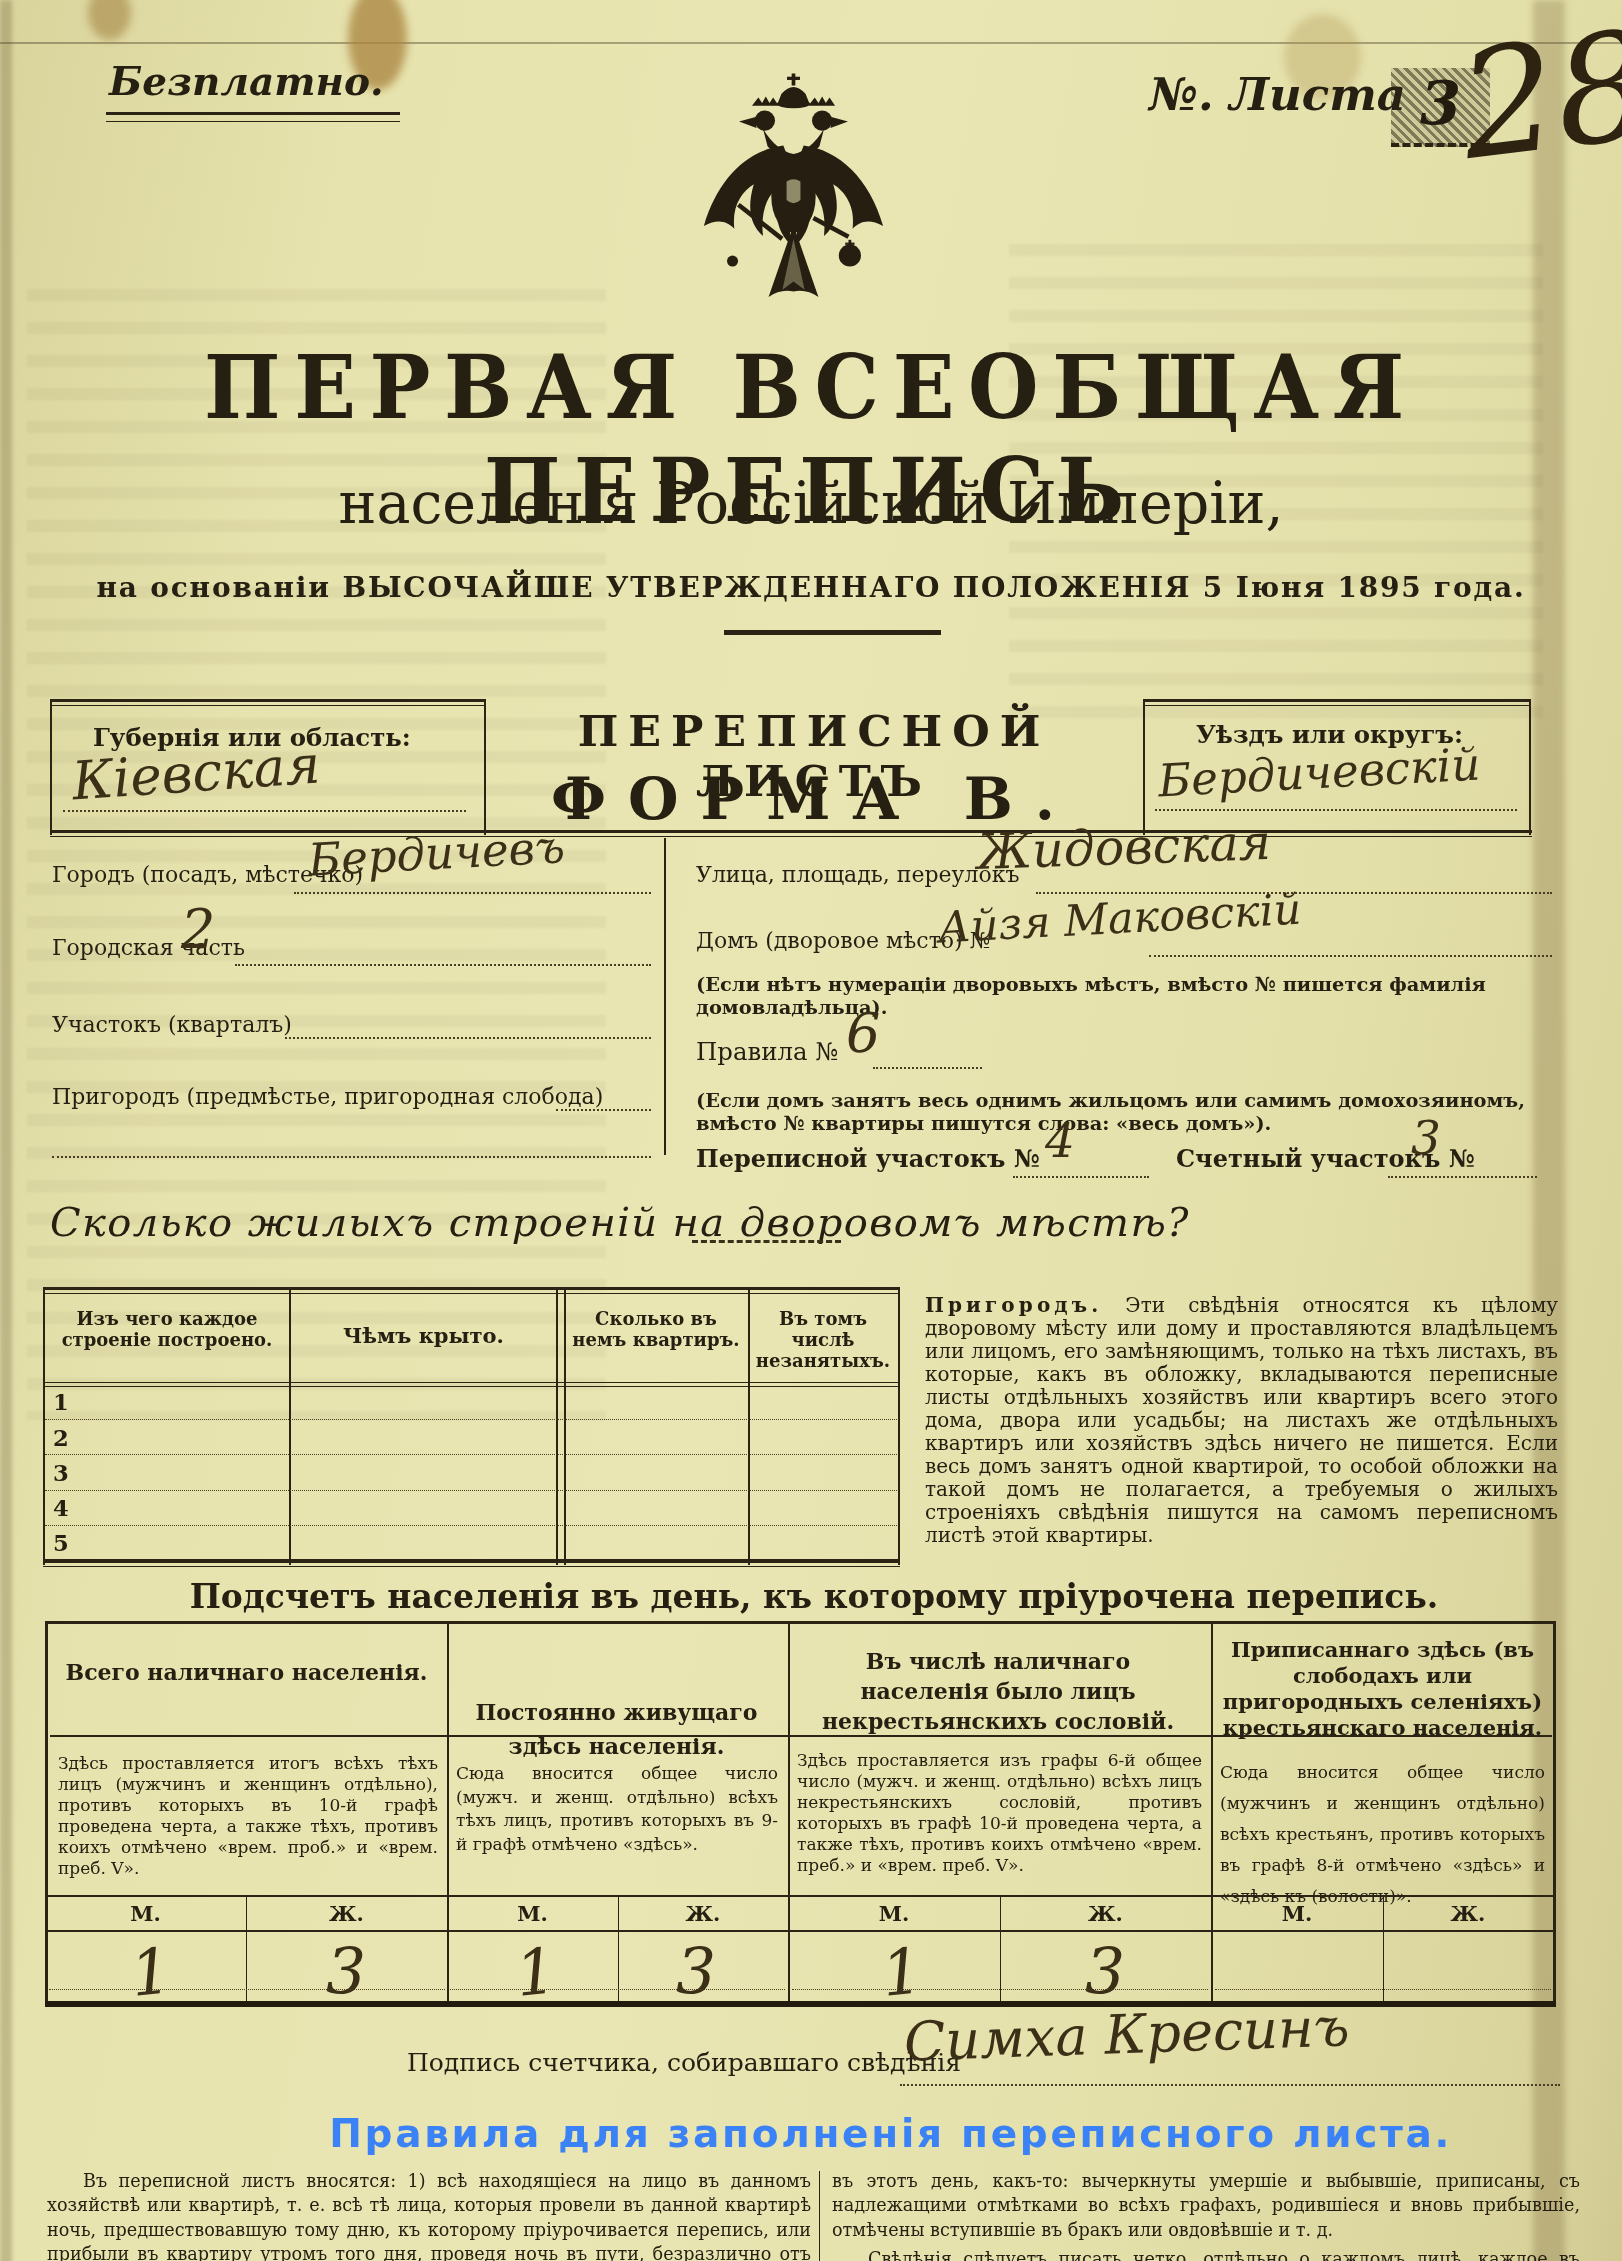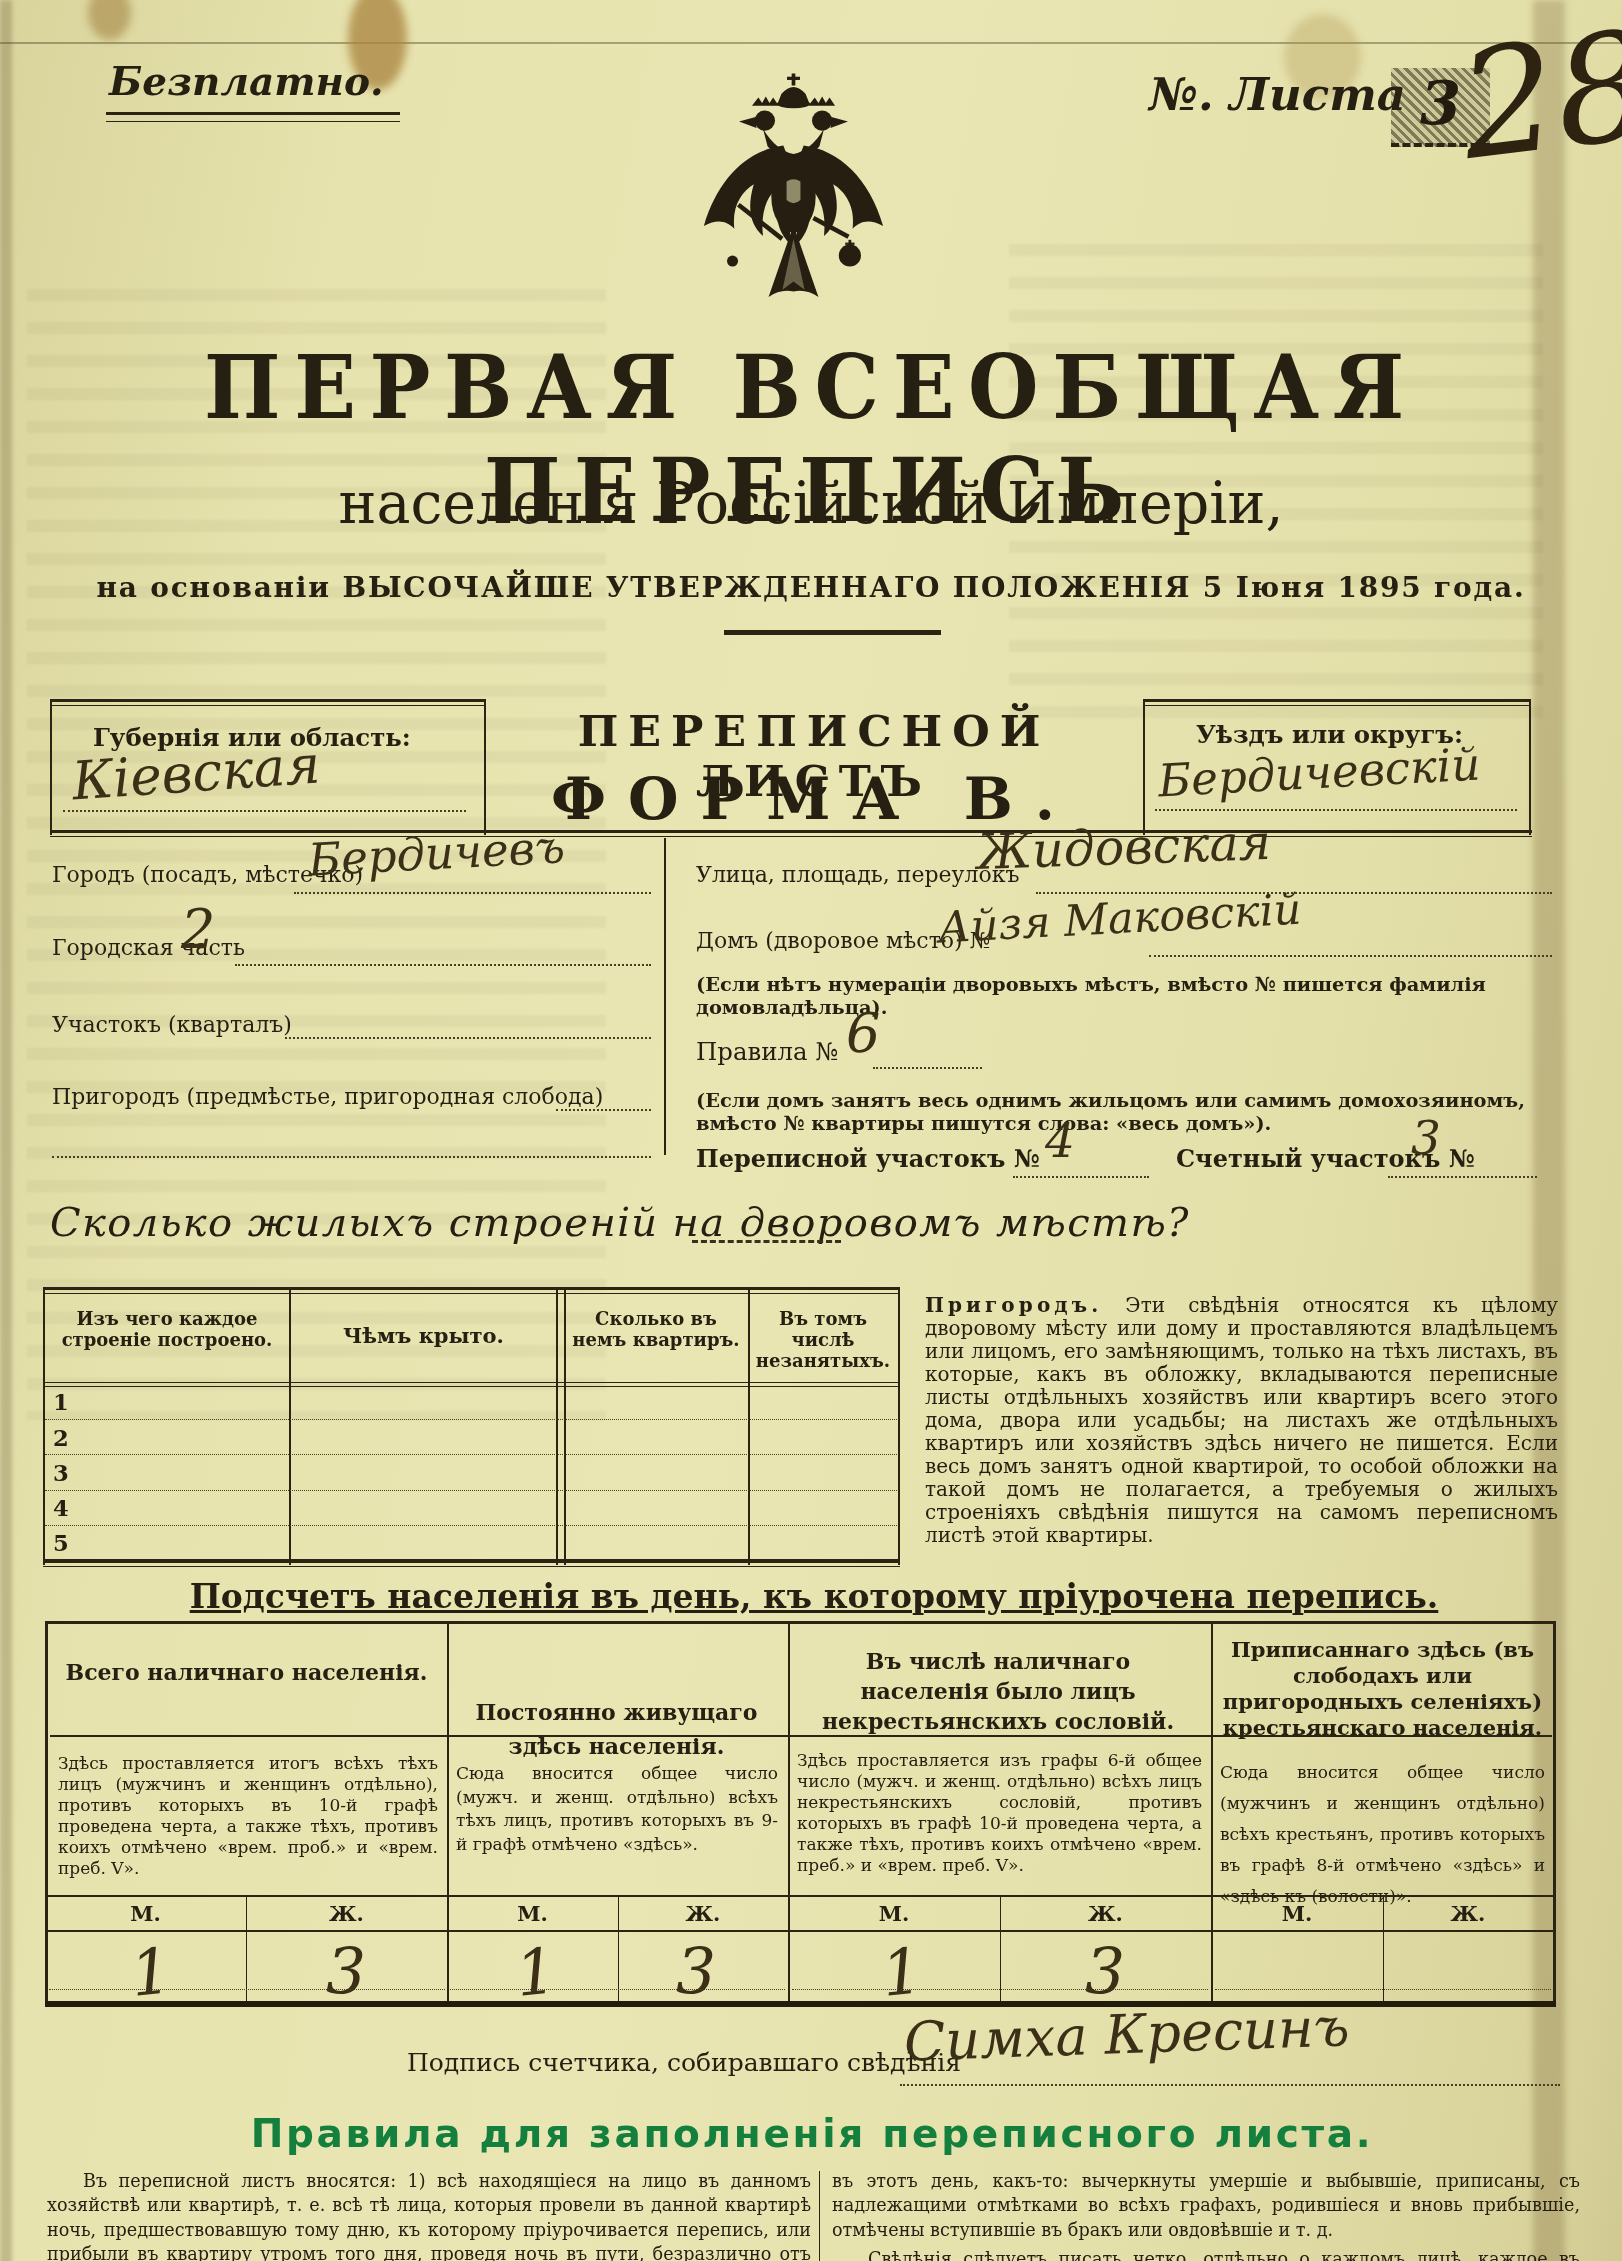--- a/index.html
+++ b/index.html
@@ -177,21 +177,21 @@
 <div class="abs b ink" style="left:53px;top:1495px;font-size:22.6px;">4</div>
 <div class="abs b ink" style="left:53px;top:1530px;font-size:22.6px;">5</div>
 
 <div class="abs dbl" style="left:43px;top:1559px;width:857px;border-top-width:4.1px;"></div>
 
 <div class="abs ink just" style="left:925px;top:1294px;width:633px;font-size:20px;line-height:23px;">
   <span class="sperr">Пригородъ.</span>
   <span>Эти свѣдѣнія относятся къ цѣлому дворовому мѣсту или дому и проставляются владѣльцемъ или лицомъ, его замѣняющимъ, только на тѣхъ листахъ, въ которые, какъ въ обложку, вкладываются переписные листы отдѣльныхъ хозяйствъ или квартиръ всего этого дома, двора или усадьбы; на листахъ же отдѣльныхъ квартиръ или хозяйствъ здѣсь ничего не пишется. Если весь домъ занятъ одной квартирой, то особой обложки на такой домъ не полагается, а требуемыя о жилыхъ строеніяхъ свѣдѣнія пишутся на самомъ переписномъ листѣ этой квартиры.</span>
 </div>
 
-<div class="abs b ink center" style="left:181px;top:1577px;width:1266px;font-size:33px;text-decoration:underline;">Подсчетъ населенія въ день, къ которому пріурочена перепись.</div>
+<div class="abs b ink center" style="left:181px;top:1577px;width:1266px;font-size:33px;">Подсчетъ населенія въ день, къ которому пріурочена перепись.</div>
 
 <div class="abs hline" style="left:45px;top:1621px;width:1511px;height:2.7px;"></div>
 <div class="abs vline" style="left:45px;top:1621px;height:385px;width:2.7px;"></div>
 <div class="abs vline" style="left:447px;top:1621px;height:385px;"></div>
 <div class="abs vline" style="left:788px;top:1621px;height:385px;"></div>
 <div class="abs vline" style="left:1211px;top:1621px;height:385px;"></div>
 <div class="abs vline" style="left:1553px;top:1621px;height:385px;width:2.7px;"></div>
 
 <div class="abs b ink center" style="left:59px;top:1655px;width:375px;font-size:22px;line-height:34px;">Всего наличнаго населенія.</div>
 <div class="abs b ink center" style="left:457px;top:1655px;width:319px;font-size:22px;line-height:34px;margin-top:40px;">Постоянно живущаго здѣсь населенія.</div>
@@ -235,21 +235,21 @@
 <div class="abs dotted" style="left:450px;top:1989px;width:335px;border-bottom-width:1.8px;"></div>
 <div class="abs dotted" style="left:792px;top:1989px;width:416px;border-bottom-width:1.8px;"></div>
 <div class="abs dotted" style="left:1215px;top:1989px;width:336px;border-bottom-width:1.8px;"></div>
 
 <div class="abs" style="left:45px;top:2001px;width:1511px;height:6.3px;background:#231c0e;"></div>
 
 <div class="abs ink" style="left:407px;top:2048px;font-size:25px;">Подпись счетчика, собиравшаго свѣдѣнія</div>
 <div class="abs hand" style="left:904px;top:2003px;font-size:54px;transform:rotate(-2deg);">Симха Кресинъ</div>
 <div class="abs dotted" style="left:900px;top:2084px;width:660px;"></div>
 
-<div class="abs b center" style="left:172px;top:2111px;width:1280px;font-size:39px;font-family:'DejaVu Sans',sans-serif;letter-spacing:2.7px;color:#15803d;">Правила для заполненія переписного листа.</div>
+<div class="abs b center" style="left:172px;top:2111px;width:1280px;font-size:39px;font-family:'DejaVu Sans',sans-serif;letter-spacing:2.7px;color:#3b82f6;text-align:right;">Правила для заполненія переписного листа.</div>
 
 <div class="abs rules ink just" style="left:47px;top:2169px;width:764px;font-size:17.6px;line-height:24.4px;">
   <p>Въ переписной листъ вносятся: 1) всѣ находящіеся на лицо въ данномъ хозяйствѣ или квартирѣ, т. е. всѣ тѣ лица, которыя провели въ данной квартирѣ ночь, предшествовавшую тому дню, къ которому пріурочивается перепись, или прибыли въ квартиру утромъ того дня, проведя ночь въ пути, безразлично отъ того, обыкновенно ли они здѣсь проживаютъ или находятся здѣсь только временно (за исключеніемъ солдатъ на постоѣ); находящимися на лицо должны считаться и всѣ тѣ, которые по своимъ служебнымъ обязанностямъ провели ночь на дежурствѣ, ночной работѣ и т. п. 2) всѣ лица, принадлежащія къ составу этого хозяйства, но находящіяся во временной отлучкѣ. Не слѣдуетъ записывать такихъ членовъ семьи, которые по своимъ служебнымъ, промышленнымъ, учебнымъ и т. п. занятіямъ обыкновенно проживаютъ въ другомъ мѣстѣ, напримѣръ, не слѣдуетъ записывать дѣтей, которыя для полученія образованія или находясь въ обученіи проживаютъ въ другомъ мѣстѣ, отдѣльно отъ своей семьи. Подобныя лица должны быть записываемы временно пребывающими въ тѣхъ случаяхъ, когда они прибыли домой на побывку.</p>
 
 </div>
 
 <div class="abs vline" style="left:819px;top:2171px;height:430px;width:1.4px;"></div>
 
 <div class="abs rules ink just" style="left:832px;top:2169px;width:748px;font-size:17.6px;line-height:24.4px;">
   <p class="noind">въ этотъ день, какъ-то: вычеркнуты умершіе и выбывшіе, приписаны, съ надлежащими отмѣтками во всѣхъ графахъ, родившіеся и вновь прибывшіе, отмѣчены вступившіе въ бракъ или овдовѣвшіе и т. д.</p>

